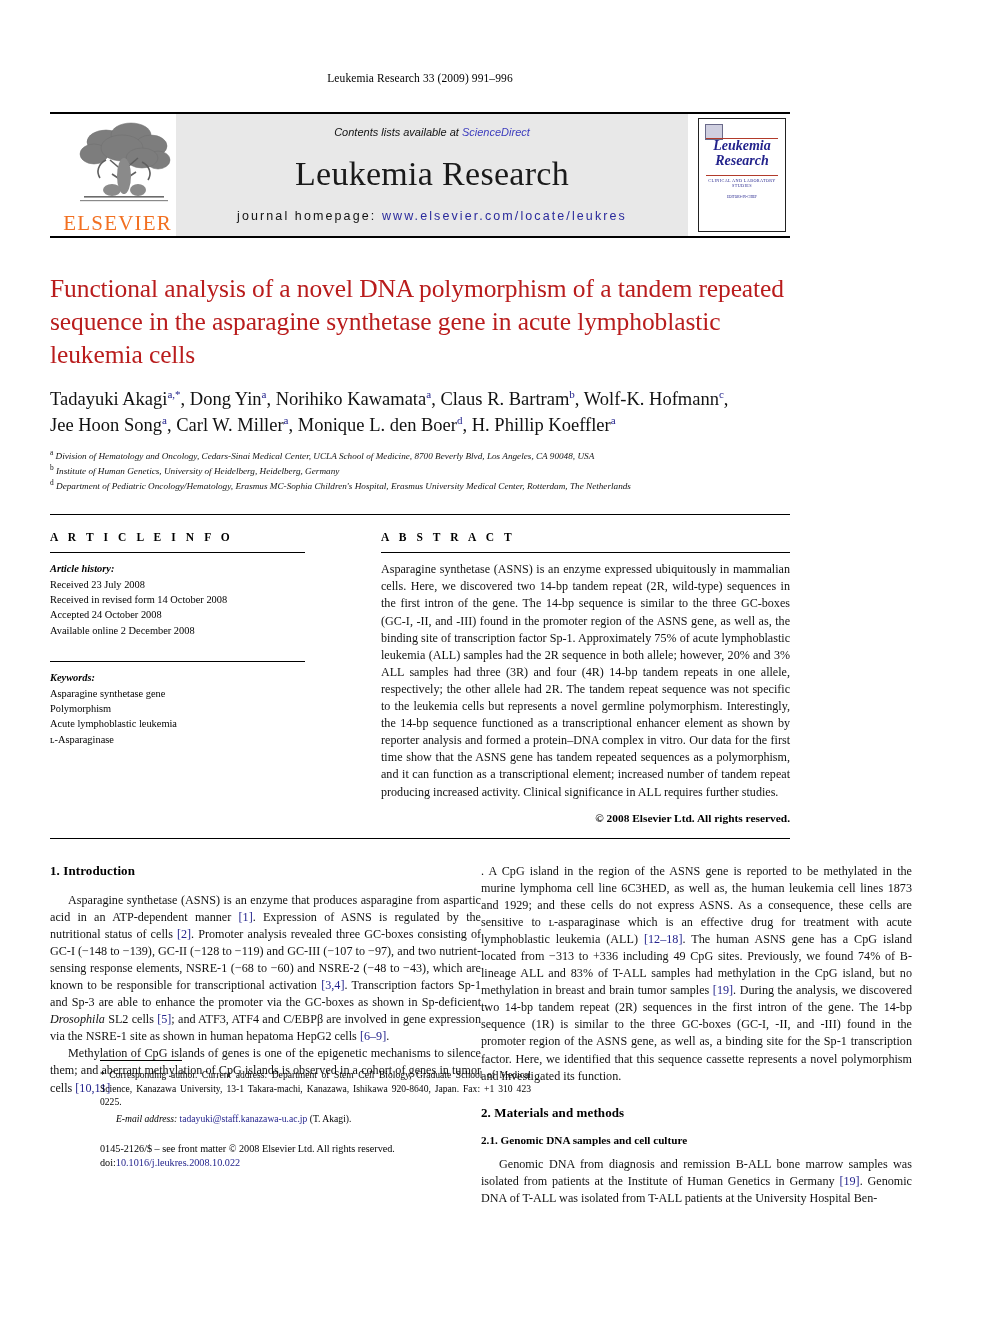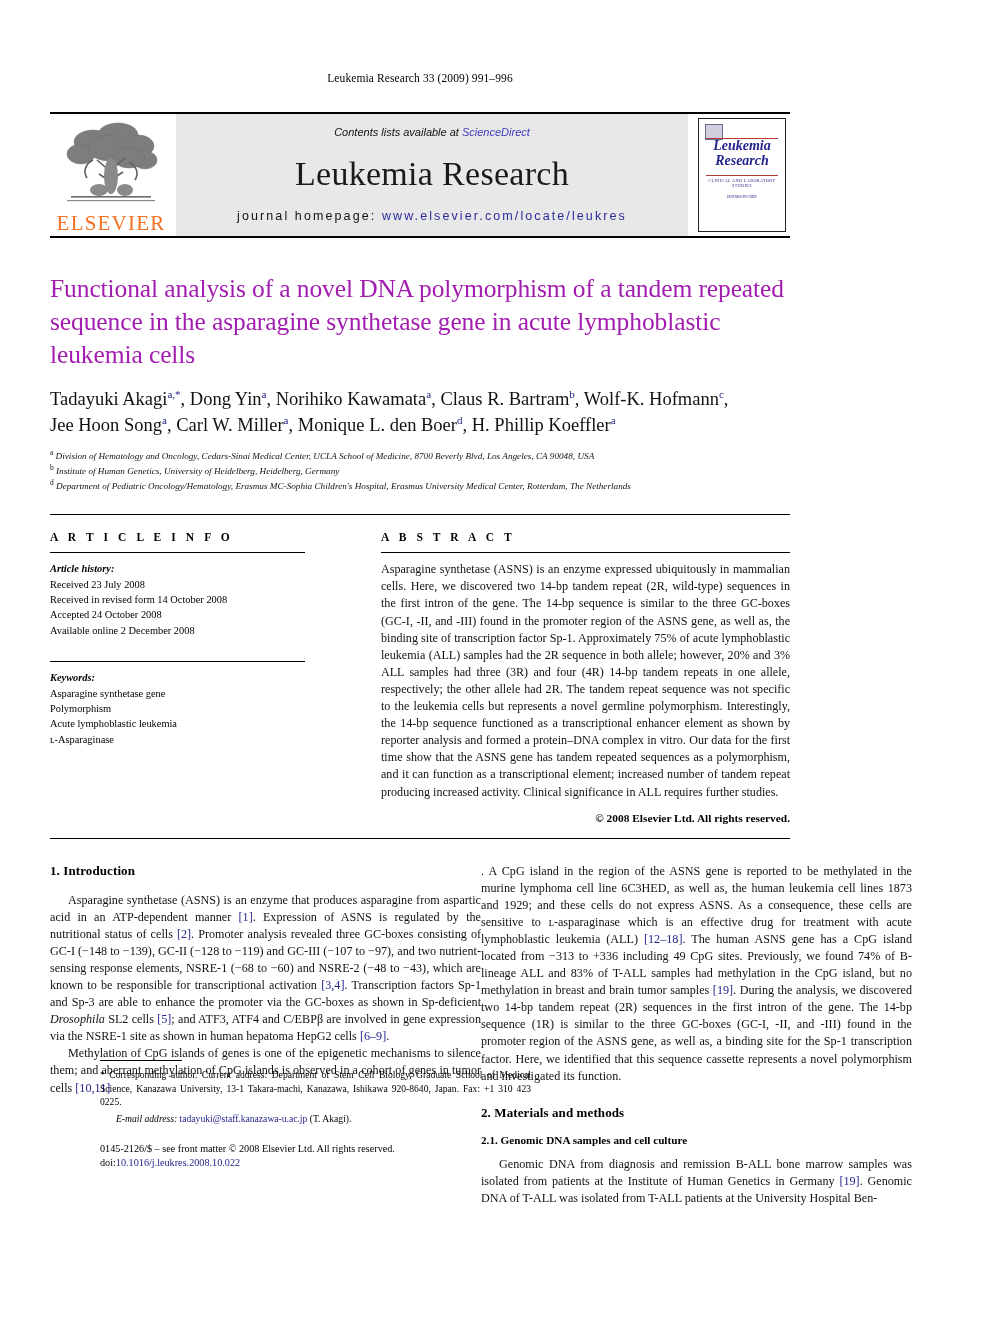--- a/index.html
+++ b/index.html
@@ -40,21 +40,21 @@
   .masthead {
     display: flex;
     align-items: stretch;
     height: 122px;
   }
   .elsevier-block {
     width: 122px;
     flex: 0 0 122px;
     display: flex;
     flex-direction: column;
-    align-items: center;
+    align-items: flex-end;
     justify-content: flex-end;
     padding-bottom: 2px;
     box-sizing: border-box;
   }
   .tree-svg { display:block; }
   .elsevier-word {
     font-family: "Liberation Serif", serif;
     color: #F27021;
     font-size: 21px;
     letter-spacing: 1.2px;
@@ -157,21 +157,21 @@
   }
 
   
   .title-area { padding-top: 34px; }
   h1.article-title {
     font-family: "Liberation Serif", serif;
     font-weight: normal;
     font-size: 25.5px;
     line-height: 1.30;
     margin: 0;
-    color: #a21caf;
+    color: #b91c1c;
     letter-spacing: -0.1px;
   }
   .authors {
     font-size: 18.5px;
     line-height: 1.38;
     margin-top: 16px;
     color: #111;
   }
   .authors sup {
     font-size: 11px;

